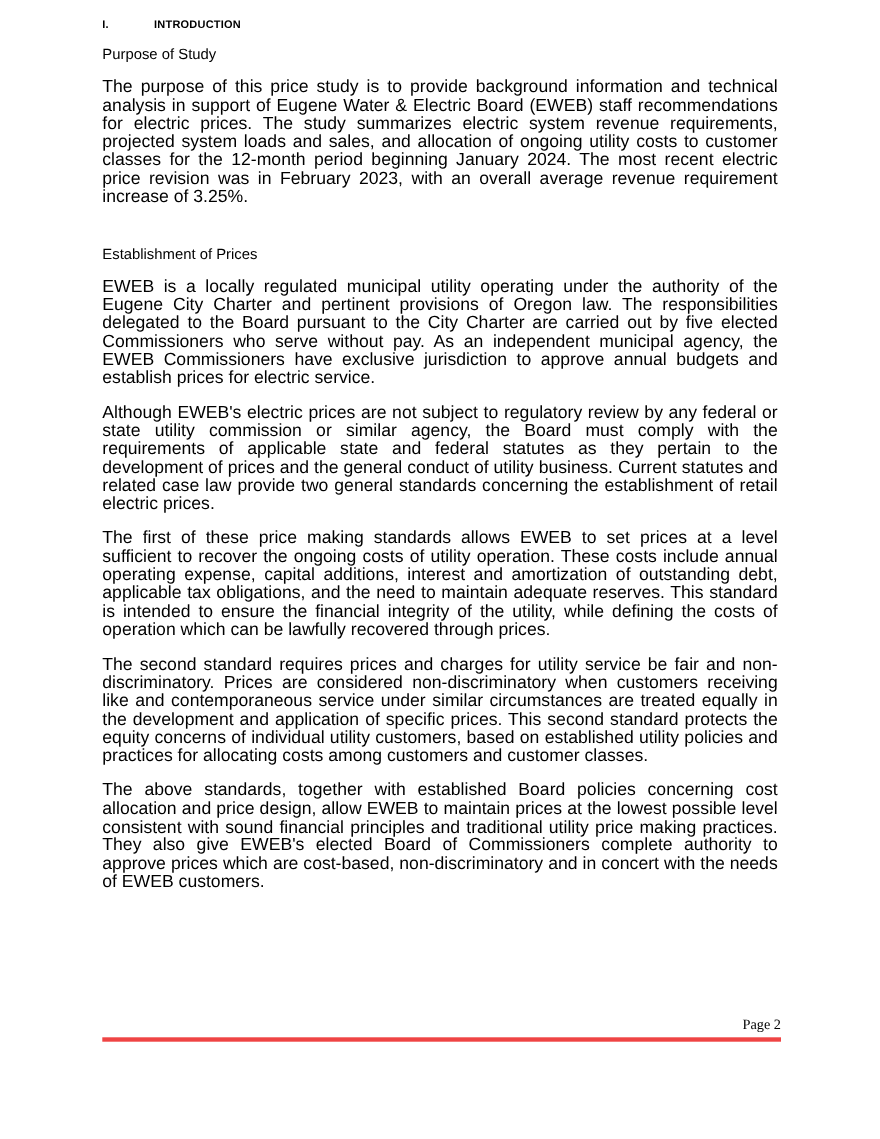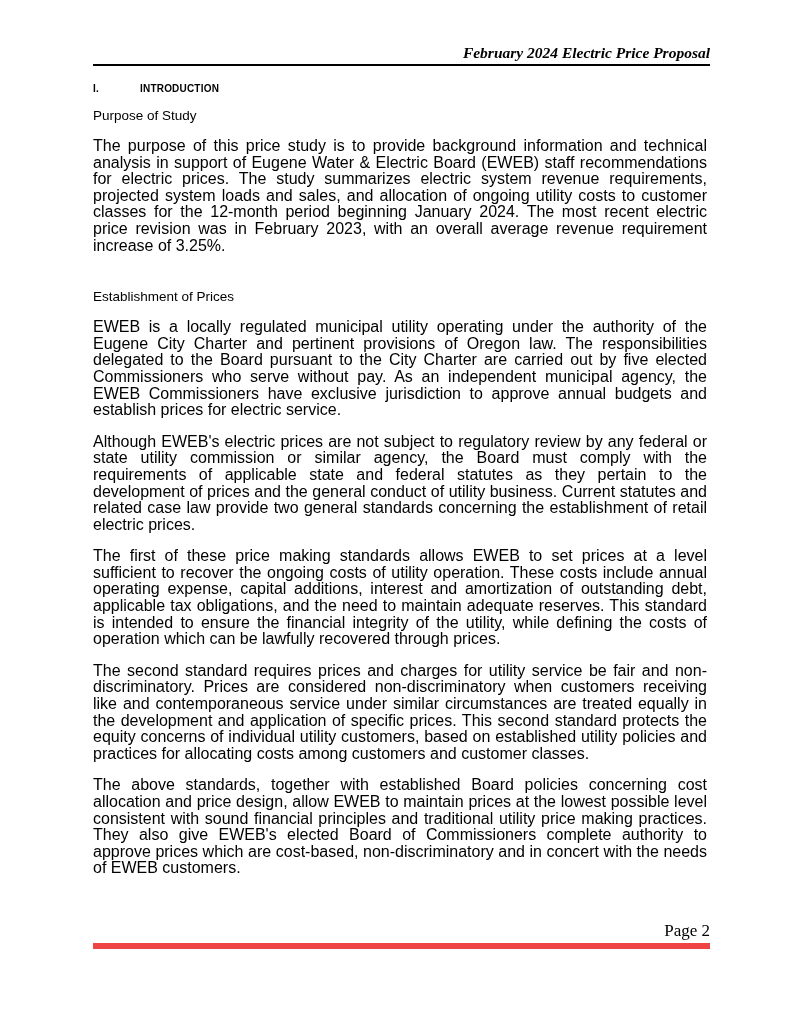--- a/index.html
+++ b/index.html
@@ -53,34 +53,31 @@
     text-align: justify;
     margin: 15px 3px 0 0;
   }
   .doc-footer {
     position: absolute;
     left: 93px;
     right: 90px;
     top: 922px;
     text-align: right;
     font-family: "Liberation Serif", serif;
-    font-size: 17px;
+    font-size: 13px;
     line-height: 18px;
     padding-bottom: 3px;
-    border-bottom: 6px solid #ef4444;
+    border-bottom: 4px solid #ef4444;
   }
 </style>
 </head>
 <body>
 
 <div class="content">
 
-  <div class="doc-header">
-    <span>February 2024 Electric Price Proposal</span>
-  </div>
 
   <div class="section-heading">
     <span class="section-numeral">I.</span><span>INTRODUCTION</span>
   </div>
 
   <div class="sub-heading">Purpose of Study</div>
 
   <p class="body-par">The purpose of this price study is to provide background information and technical analysis in support of Eugene Water &amp; Electric Board (EWEB) staff recommendations for electric prices. The study summarizes electric system revenue requirements, projected system loads and sales, and allocation of ongoing utility costs to customer classes for the 12-month period beginning January 2024. The most recent electric price revision was in February 2023, with an overall average revenue requirement increase of 3.25%.</p>
 
   <div class="sub-heading mt-lg">Establishment of Prices</div>

